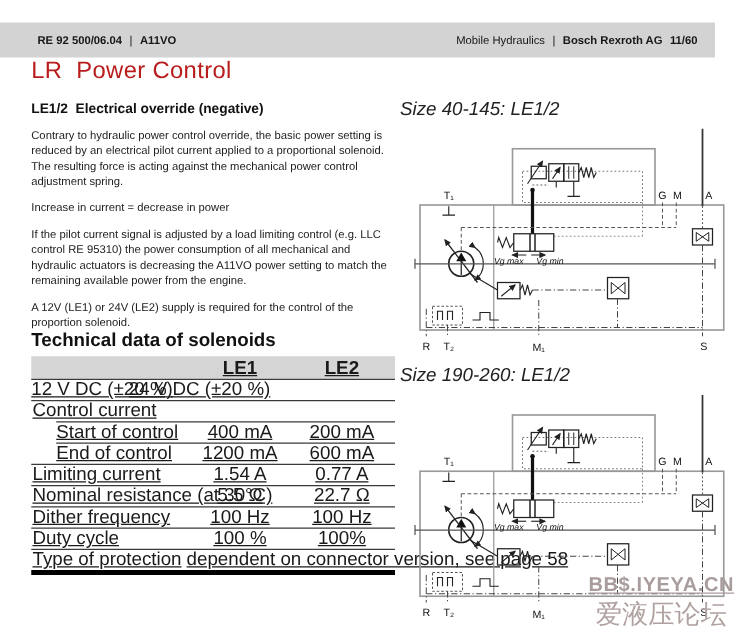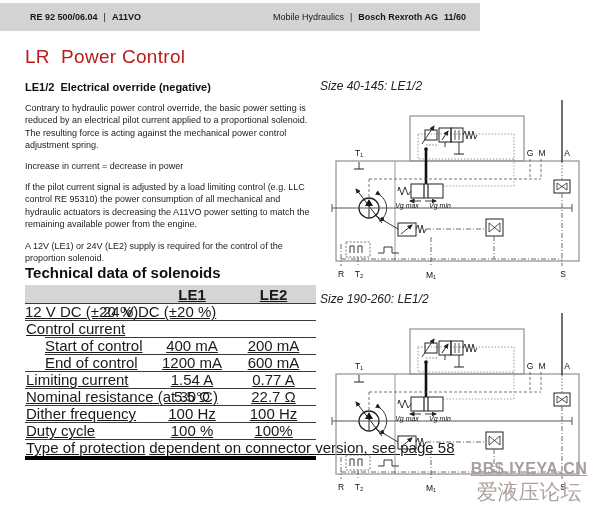--- a/index.html
+++ b/index.html
@@ -3,21 +3,21 @@
 <meta charset="utf-8">
 <style>
   * { margin:0; padding:0; box-sizing:border-box; }
   html,body { background:#fff; }
   .page {
     position:relative; width:600px; height:514px; background:#ffffff;
     font-family:"Liberation Sans", sans-serif; color:#1a1a1a; overflow:hidden;
   }
   
   .topbar {
-    position:absolute; left:0; top:3px; width:480px; height:28px;
+    position:absolute; left:0; top:18px; width:572px; height:28px;
     background:#d3d3d3; display:flex; align-items:center; justify-content:space-between;
     padding:0 14px 0 30px; font-size:9px; color:#161616;
   }
   .topbar .bold { font-weight:bold; }
   .topbar-left, .topbar-right { display:flex; align-items:center; gap:6px; white-space:nowrap; }
   .topbar .pgnum { font-weight:bold; }
   
   .left-col { position:absolute; left:25px; top:46px; width:291px; }
   .title { font-size:19px; font-weight:400; letter-spacing:.3px; color:#b91c1c; white-space:pre; }
   .subtitle { margin-top:13px; font-size:11px; font-weight:bold; color:#111; white-space:pre; }
@@ -33,21 +33,21 @@
   .c { white-space:nowrap; }
   .lab { width:128px; padding-left:1px; }
   .v  { width:78px; text-align:center; }
   .v2 { width:85px; text-align:center; }
   .trow.inset::before { left:20px; }
   .trow.inset .lab { padding-left:20px; }
   .spanv { flex:1; text-align:left; padding-left:4px; }
   .bold { font-weight:bold; }
   
   .fig { position:absolute; left:318px; width:282px; }
-  .fig-label { font-size:12px; font-style:italic; color:#222; padding-left:2px; }
+  .fig-label { font-size:15px; font-style:italic; color:#222; padding-left:2px; }
   .fig svg { display:block; margin-top:3px; }
   svg text { font-family:"Liberation Sans", sans-serif; font-size:8.5px; fill:#111; }
   svg text.vg { font-size:7px; font-style:italic; }
   
   .watermark { position:absolute; left:458px; top:459px; width:142px; text-align:center; z-index:5; pointer-events:none; }
   .wm1 { font-size:16px; letter-spacing:.5px; font-weight:bold; color:#a99c9c; text-decoration:underline; line-height:20px; }
   .wm2 { font-size:21px; color:#b0a2a0; line-height:26px; }
 </style>
 </head>
 <body>

